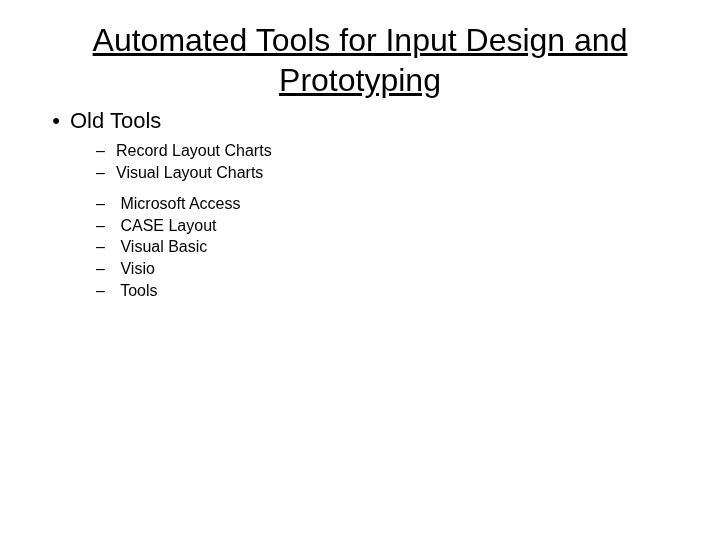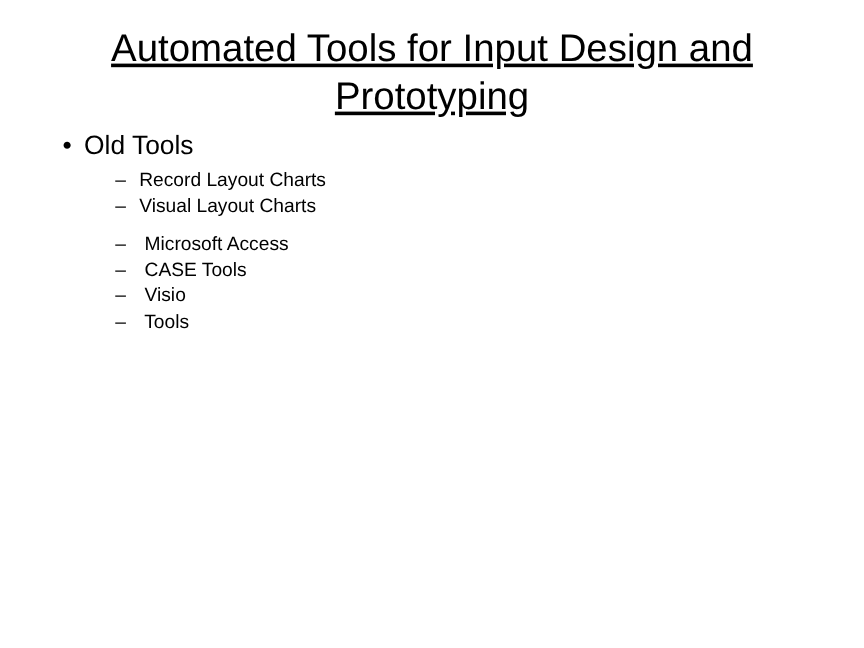--- a/index.html
+++ b/index.html
@@ -57,18 +57,19 @@
   <div class="level1">
     <span class="bullet">•</span><span>Old Tools</span>
   </div>
   <div class="level2-group">
     <div class="level2"><span class="dash">–</span><span>Record Layout Charts</span></div>
     <div class="level2"><span class="dash">–</span><span>Visual Layout Charts</span></div>
   </div>
 
   <div class="level2-group">
     <div class="level2"><span class="dash">–</span> <span>Microsoft Access</span></div>
-    <div class="level2"><span class="dash">–</span> <span>CASE Tools</span></div>
+    <div class="level2"><span class="dash">–</span> <span>CASE Layout</span></div>
+    <div class="level2"><span class="dash">–</span> <span>Visual Basic</span></div>
     <div class="level2"><span class="dash">–</span> <span>Visio</span></div>
     <div class="level2"><span class="dash">–</span> <span>Tools</span></div>
   </div>
 
 </div>
 
 </body></html>

